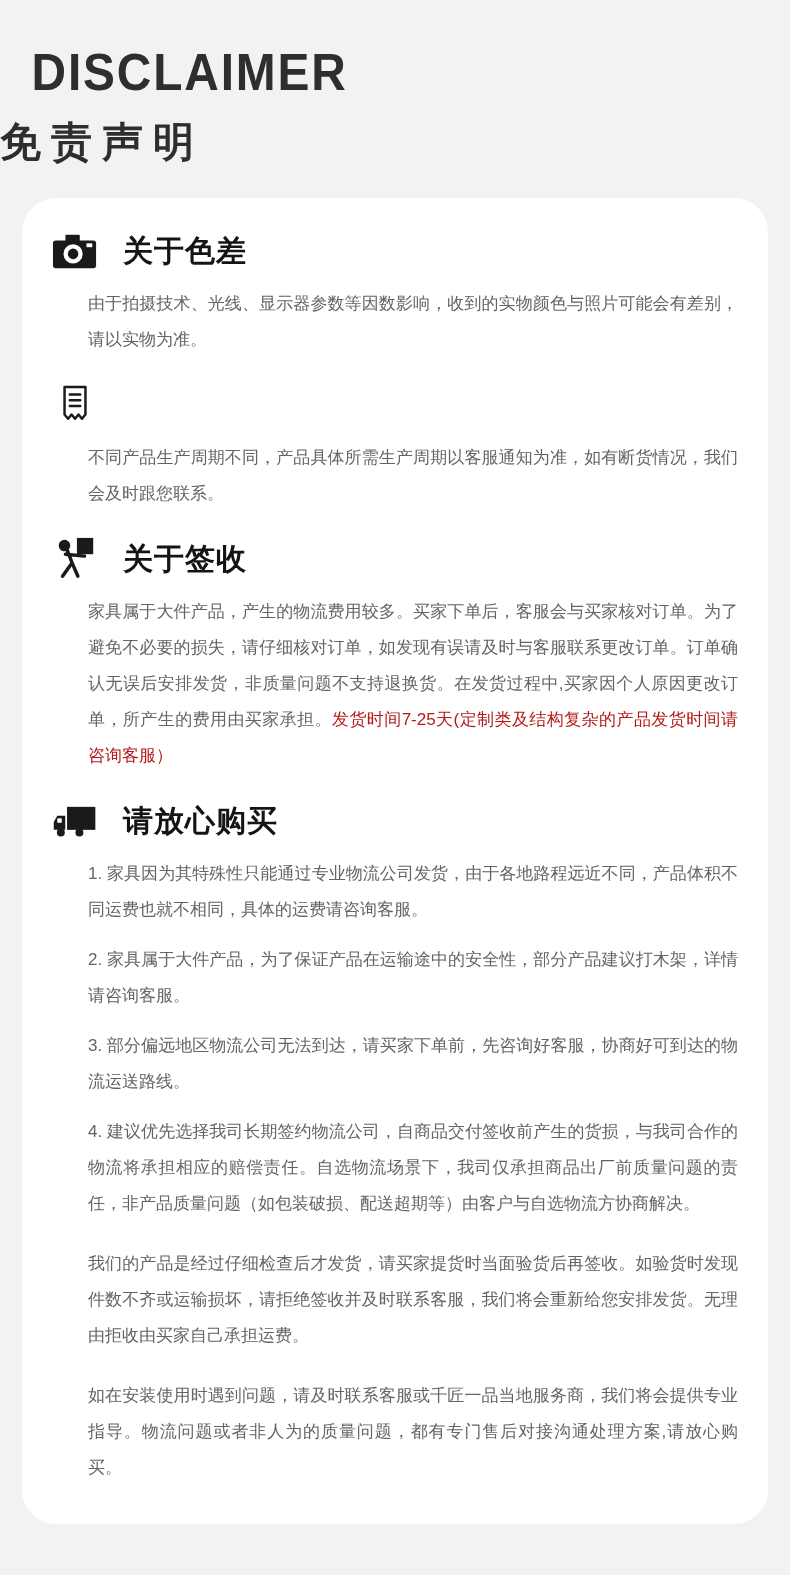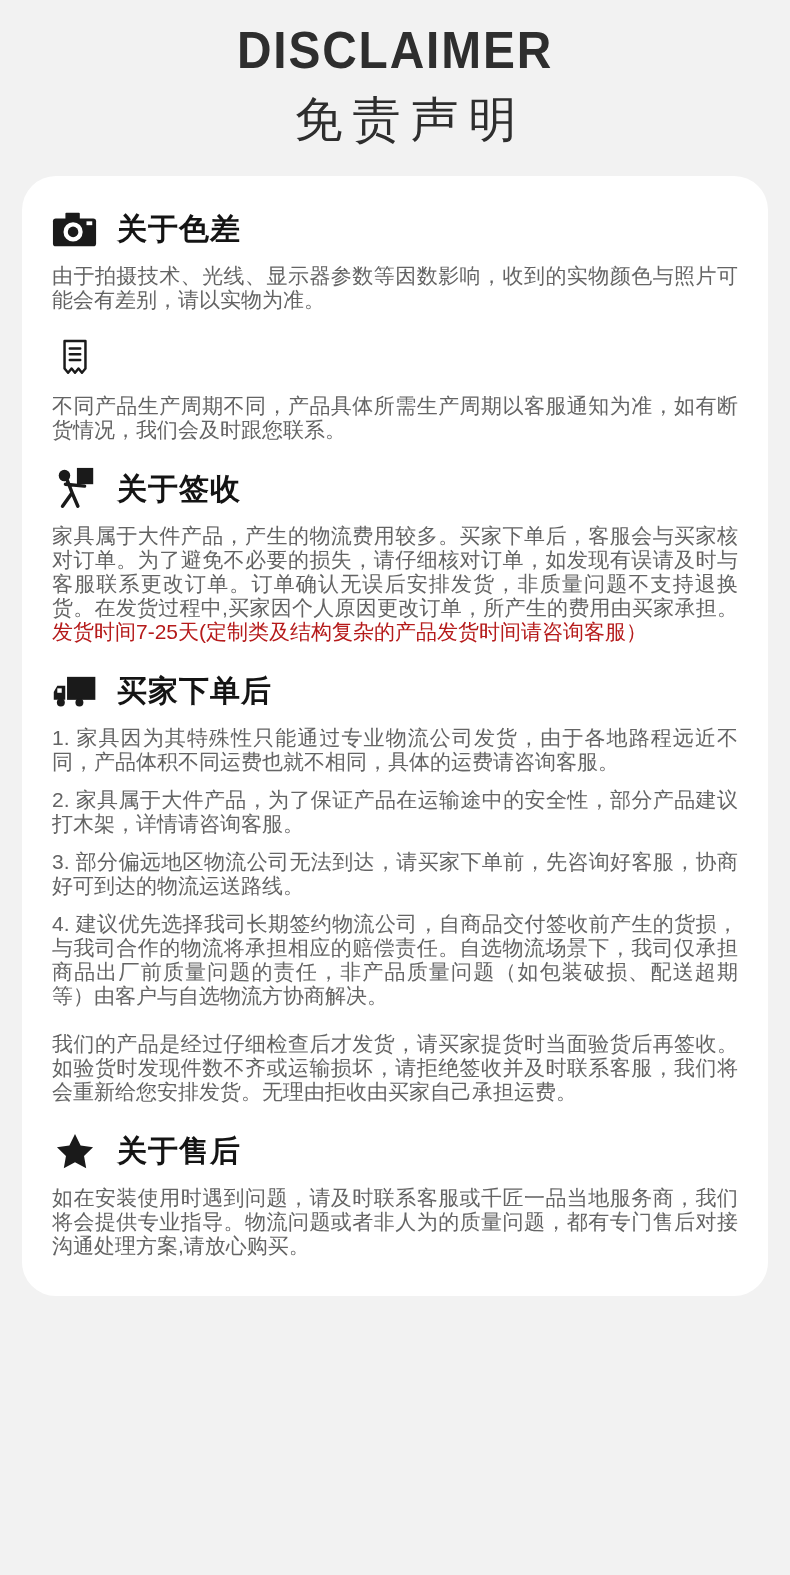--- a/index.html
+++ b/index.html
@@ -5,41 +5,41 @@
   :root{
     --background:#f2f2f2; --card:#ffffff; --title:#2e2e2e;
     --heading:#141414; --body:#646464; --highlight:#b51a1a; --icon:#1a1a1a;
   }
   *{margin:0;padding:0;box-sizing:border-box;}
   body{
     width:790px;height:1575px;overflow:hidden;
     background:var(--background);
     font-family:"Liberation Sans","DejaVu Sans",sans-serif;
   }
-  .page-header{padding-top:20px;text-align:center;}
+  .page-header{padding-top:42px;}
   .title-en{
     font-size:52px;font-weight:bold;color:var(--title);
     letter-spacing:2px;line-height:60px;
     transform:scaleX(.92);transform-origin:center;
   }
   .title-zh{
-    font-size:48px;font-weight:normal;color:var(--title);
-    letter-spacing:10px;margin-top:12px;line-height:56px;margin-left:31px;
+    font-size:41px;font-weight:bold;color:var(--title);
+    letter-spacing:10px;margin-top:12px;line-height:56px;
   }
   .card{
     margin:28px 22px 0;background:var(--card);border-radius:34px;
     padding:30px 30px 38px;
   }
   .section + .section{margin-top:24px;}
-  .section-header{display:flex;align-items:center;gap:19px;height:46px;}
+  .section-header{display:flex;align-items:center;gap:25px;height:46px;}
   .icon-box{width:46px;display:flex;align-items:center;justify-content:center;flex:none;}
   .section-title{font-size:30px;font-weight:bold;color:var(--heading);letter-spacing:1px;}
   .section-body p{
-    font-size:21px;color:var(--body);line-height:24px;
-    text-align:justify;margin-top:12px;
+    font-size:17px;color:var(--body);line-height:36px;
+    text-align:justify;margin-top:12px;margin-left:36px;
   }
   .section-body p + p{margin-top:14px;}
   .hl{color:var(--highlight);}
   svg{display:block;}
 </style>
 </head>
 <body>
 
 <header class="page-header">
   <div class="title-en">DISCLAIMER</div>
@@ -100,43 +100,35 @@
     <div class="section-header">
       <span class="icon-box">
         <svg width="50" height="40" viewBox="0 0 52 40">
           <rect x="17" y="4" width="32" height="26" fill="#1a1a1a"></rect>
           <path d="M15 14 v16 H2 v-9 l4 -7 Z" fill="#1a1a1a"></path>
           <rect x="6" y="17" width="5" height="5" fill="#ffffff"></rect>
           <circle cx="10" cy="33" r="4.5" fill="#1a1a1a"></circle>
           <circle cx="31" cy="33" r="4.5" fill="#1a1a1a"></circle>
         </svg>
       </span>
-      <h2 class="section-title">买家下单后</h2>
+      <h2 class="section-title">请放心购买</h2>
     </div>
     <div class="section-body">
       <p>1. 家具因为其特殊性只能通过专业物流公司发货，由于各地路程远近不同，产品体积不同运费也就不相同，具体的运费请咨询客服。</p>
       <p>2. 家具属于大件产品，为了保证产品在运输途中的安全性，部分产品建议打木架，详情请咨询客服。</p>
       <p>3. 部分偏远地区物流公司无法到达，请买家下单前，先咨询好客服，协商好可到达的物流运送路线。</p>
       <p>4. 建议优先选择我司长期签约物流公司，自商品交付签收前产生的货损，与我司合作的物流将承担相应的赔偿责任。自选物流场景下，我司仅承担商品出厂前质量问题的责任，非产品质量问题（如包装破损、配送超期等）由客户与自选物流方协商解决。</p>
     </div>
   </section>
 
   <section class="section">
     <div class="section-body">
       <p>我们的产品是经过仔细检查后才发货，请买家提货时当面验货后再签收。如验货时发现件数不齐或运输损坏，请拒绝签收并及时联系客服，我们将会重新给您安排发货。无理由拒收由买家自己承担运费。</p>
     </div>
   </section>
 
   <section class="section">
-    <div class="section-header">
-      <span class="icon-box">
-        <svg width="38" height="38" viewBox="0 0 40 40">
-          <polygon points="20,2 25.9,14.2 39,16 29.5,25.2 31.8,38.2 20,31.9 8.2,38.2 10.5,25.2 1,16 14.1,14.2" fill="#1a1a1a"></polygon>
-        </svg>
-      </span>
-      <h2 class="section-title">关于售后</h2>
-    </div>
     <div class="section-body">
       <p>如在安装使用时遇到问题，请及时联系客服或千匠一品当地服务商，我们将会提供专业指导。物流问题或者非人为的质量问题，都有专门售后对接沟通处理方案,请放心购买。</p>
     </div>
   </section>
 
 </main>
 
 </body></html>

